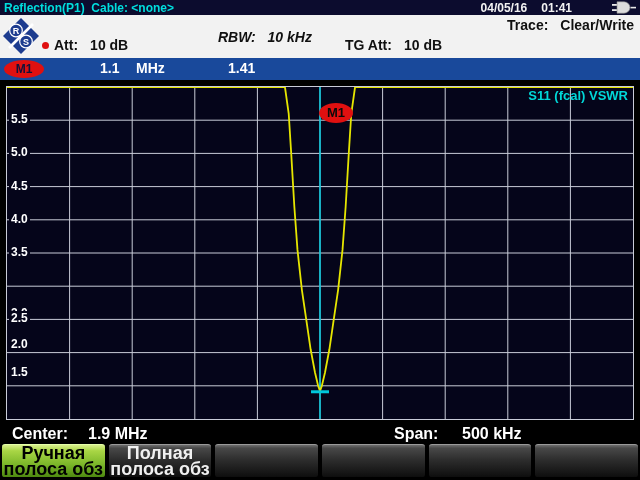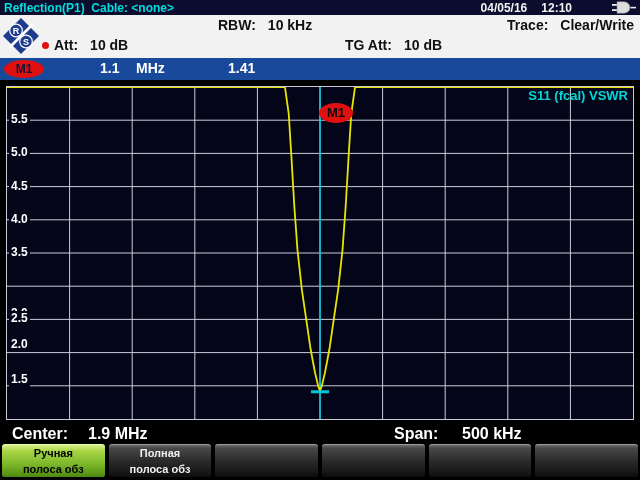--- a/index.html
+++ b/index.html
@@ -62,60 +62,60 @@
     background:#000; color:#fff; font-size:16px;
   }
   #freqbar .pos { position:absolute; top:2px; white-space:pre; }
   
   #softkeys {
     position:absolute; left:0; top:443px; width:640px; height:37px;
     background:#000; display:flex; gap:4px; padding:1px 2px 2px 2px;
   }
   .skey {
     flex:1; border-radius:3px; display:flex; flex-direction:column;
-    align-items:center; justify-content:center; font-size:11px; line-height:16px;
+    align-items:center; justify-content:center; font-size:18px; line-height:16px;
     color:#f0f0f0; text-align:center;
     background:linear-gradient(180deg,#6e6e6e 0%,#484848 10%,#2e2e2e 45%,#0e0e0e 100%);
     border-top:1px solid #9a9a9a; border-bottom:1px solid #000;
   }
   .skey.active {
     color:#000;
     background:linear-gradient(180deg,#d9ef8d 0%,#a9d645 18%,#7cb72a 60%,#4e8a10 100%);
     border-top:1px solid #e4ffa8;
   }
 </style>
 </head>
 <body>
 
 <div id="screen">
 
   <div id="topbar">
     <span class="title">Reflection(P1)  Cable: &lt;none&gt;</span>
     <span class="right">
       <span class="date">04/05/16</span>
-      <span class="time">12:10</span>
+      <span class="time">01:41</span>
       <svg width="24" height="13" viewBox="0 0 24 13">
         <rect x="0" y="3" width="5" height="1.8" fill="#e8e8e8"></rect>
         <rect x="0" y="8.2" width="5" height="1.8" fill="#e8e8e8"></rect>
         <path d="M5,0.8 h7 a6,5.7 0 0 1 0,11.4 h-7 z" fill="#dcdcdc" stroke="#888" stroke-width="0.6"></path>
         <rect x="18.5" y="5.8" width="5.5" height="1.6" fill="#e8e8e8"></rect>
       </svg>
     </span>
   </div>
 
   <div id="header">
     <svg id="logo" width="38" height="38" viewBox="0 0 38 38">
       <polygon points="19,1 37,19 19,37 1,19" fill="#1d3c8f"></polygon>
       <line x1="7" y1="31" x2="31" y2="7" stroke="#fff" stroke-width="2.6"></line>
       <circle cx="14" cy="13.5" r="6.3" fill="#1d3c8f" stroke="#fff" stroke-width="1.2"></circle>
       <circle cx="24" cy="24.5" r="6.3" fill="#1d3c8f" stroke="#fff" stroke-width="1.2"></circle>
       <text x="14" y="17" text-anchor="middle" font-size="9" font-weight="bold" fill="#fff" font-family="Liberation Sans, sans-serif">R</text>
       <text x="24" y="28" text-anchor="middle" font-size="9" font-weight="bold" fill="#fff" font-family="Liberation Sans, sans-serif">S</text>
     </svg>
-    <span class="pos" style="left:218px; top:2px;"><span>RBW:</span><span style="margin-left:12px;">10 kHz</span></span>
+    <span class="pos" style="left:218px; top:14px;font-style:italic;"><span>RBW:</span><span style="margin-left:12px;">10 kHz</span></span>
     <span class="pos" style="right:6px; top:2px;"><span>Trace:</span><span style="margin-left:12px;">Clear/Write</span></span>
     <span class="pos" style="left:42px; top:22px;"><span class="reddot"></span><span>Att:</span><span style="margin-left:12px;">10 dB</span></span>
     <span class="pos" style="left:345px; top:22px;"><span>TG Att:</span><span style="margin-left:12px;">10 dB</span></span>
   </div>
 
   <div id="markerbar">
     <span class="m1badge">M1</span>
     <span class="pos" style="left:100px;">1.1</span>
     <span class="pos" style="left:136px;">MHz</span>
     <span class="pos" style="left:228px;">1.41</span>
@@ -148,21 +148,21 @@
         </svg>
       <div id="ylabels">
           <div class="ylab" style="top: 25.2px;">5.5</div>
           <div class="ylab" style="top: 58.4px;">5.0</div>
           <div class="ylab" style="top: 91.6px;">4.5</div>
           <div class="ylab" style="top: 124.8px;">4.0</div>
           <div class="ylab" style="top: 158px;">3.5</div>
           <div class="ylab" style="top: 191.2px; margin-top: 28px;">3.0</div>
           <div class="ylab" style="top: 224.4px;">2.5</div>
           <div class="ylab" style="top: 250px;">2.0</div>
-          <div class="ylab" style="top: 285px;">1.5</div>
+          <div class="ylab" style="top: 278px;">1.5</div>
         </div>
       <div id="s11label">S11 (fcal) VSWR</div>
       <div id="chartm1" class="m1badge">M1</div>
     </div>
   </div>
 
   <div id="freqbar">
     <span class="pos" style="left:12px;">Center:</span>
     <span class="pos" style="left:88px;">1.9 MHz</span>
     <span class="pos" style="left:394px;">Span:</span>

